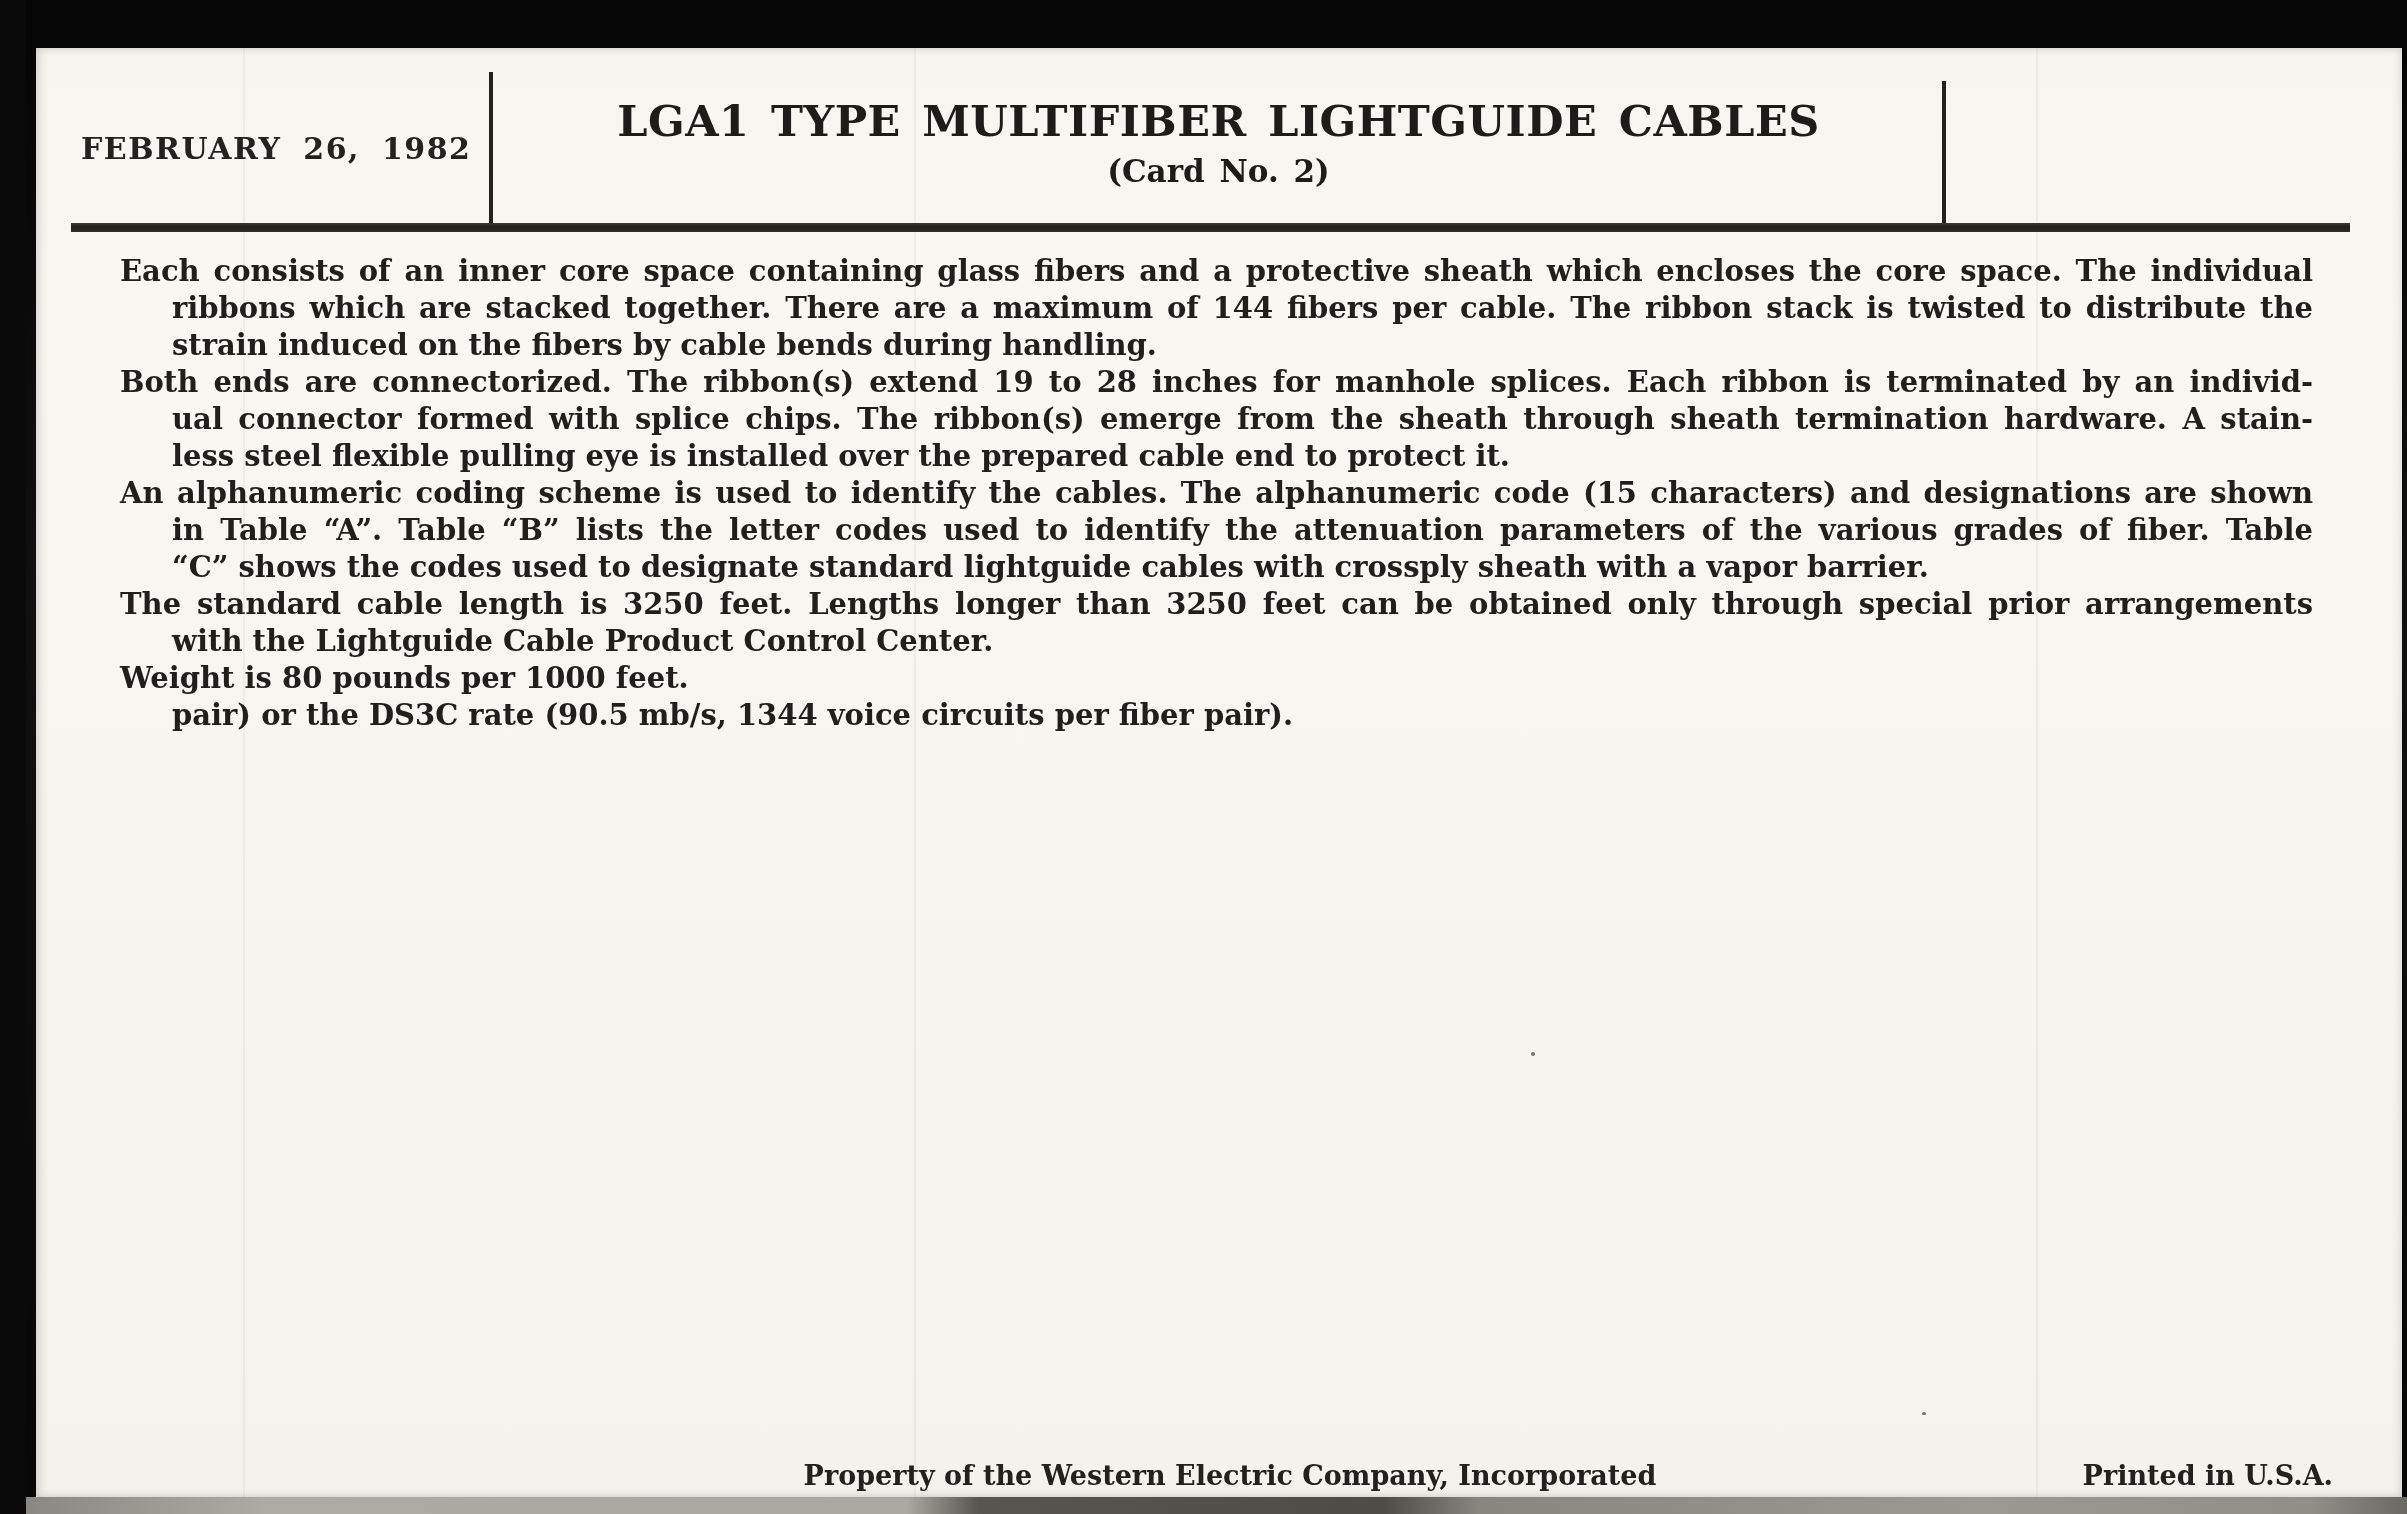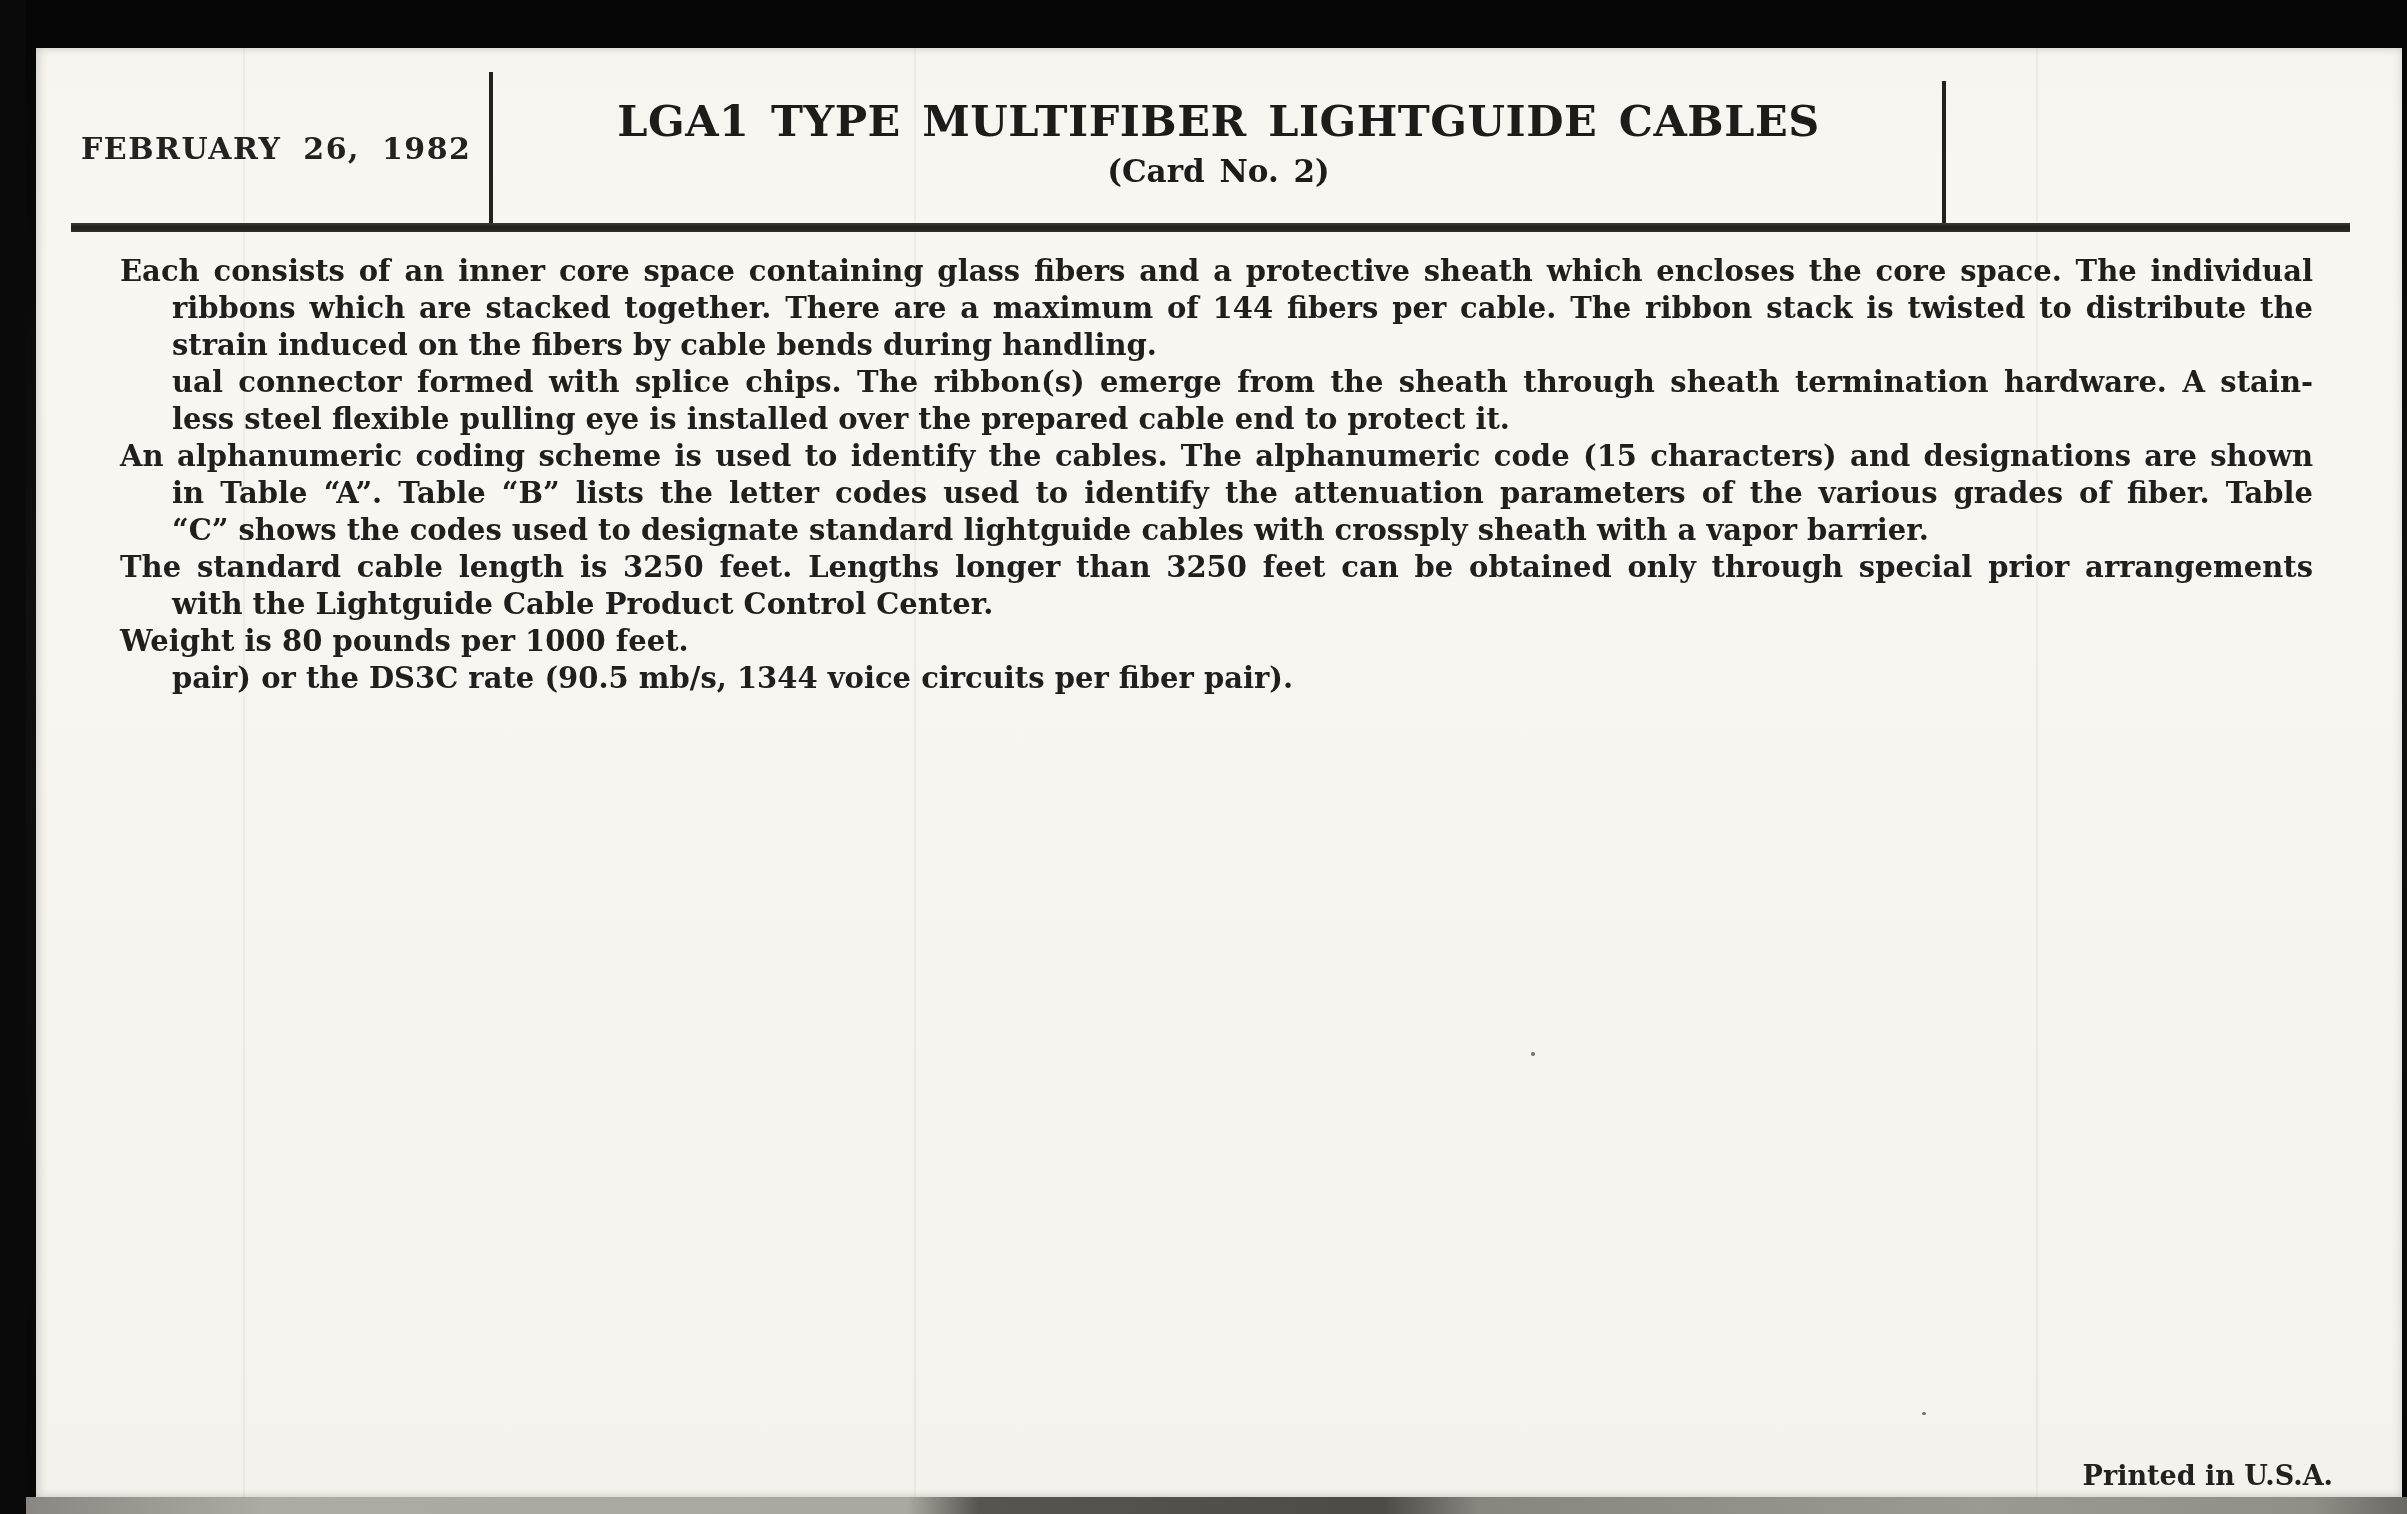--- a/index.html
+++ b/index.html
@@ -118,37 +118,39 @@
     <div class="vrule right"></div>
     <div class="hrule"></div>
 
     <main class="body-text">
         <div class="para">
           <div class="line j">Each consists of an inner core space containing glass fibers and a protective sheath which encloses the core space. The individual</div>
           <div class="line cont j">ribbons which are stacked together. There are a maximum of 144 fibers per cable. The ribbon stack is twisted to distribute the</div>
           <div class="line cont">strain induced on the fibers by cable bends during handling.</div>
         </div>
         <div class="para">
+          <div class="line j">Both ends are connectorized. The ribbon(s) extend 19 to 28 inches for manhole splices. Each ribbon is terminated by an individ-</div>
           <div class="line cont j">ual connector formed with splice chips. The ribbon(s) emerge from the sheath through sheath termination hardware. A stain-</div>
           <div class="line cont">less steel flexible pulling eye is installed over the prepared cable end to protect it.</div>
         </div>
         <div class="para">
           <div class="line j">An alphanumeric coding scheme is used to identify the cables. The alphanumeric code (15 characters) and designations are shown</div>
           <div class="line cont j">in Table “A”. Table “B” lists the letter codes used to identify the attenuation parameters of the various grades of fiber. Table</div>
           <div class="line cont">“C” shows the codes used to designate standard lightguide cables with crossply sheath with a vapor barrier.</div>
         </div>
         <div class="para">
           <div class="line j">The standard cable length is 3250 feet. Lengths longer than 3250 feet can be obtained only through special prior arrangements</div>
           <div class="line cont">with the Lightguide Cable Product Control Center.</div>
         </div>
         <div class="para">
           <div class="line">Weight is 80 pounds per 1000 feet.</div>
         </div>
         <div class="para">
           <div class="line cont">pair) or the DS3C rate (90.5 mb/s, 1344 voice circuits per fiber pair).</div>
         </div>
       </main>
 
+    <div class="footer-property">Property of the Western Electric Company, Incorporated</div>
     <div class="footer-printed">Printed in U.S.A.</div>
   </div>
   <div class="bottom-band"></div>
 </div>
 
 
 </body></html>

